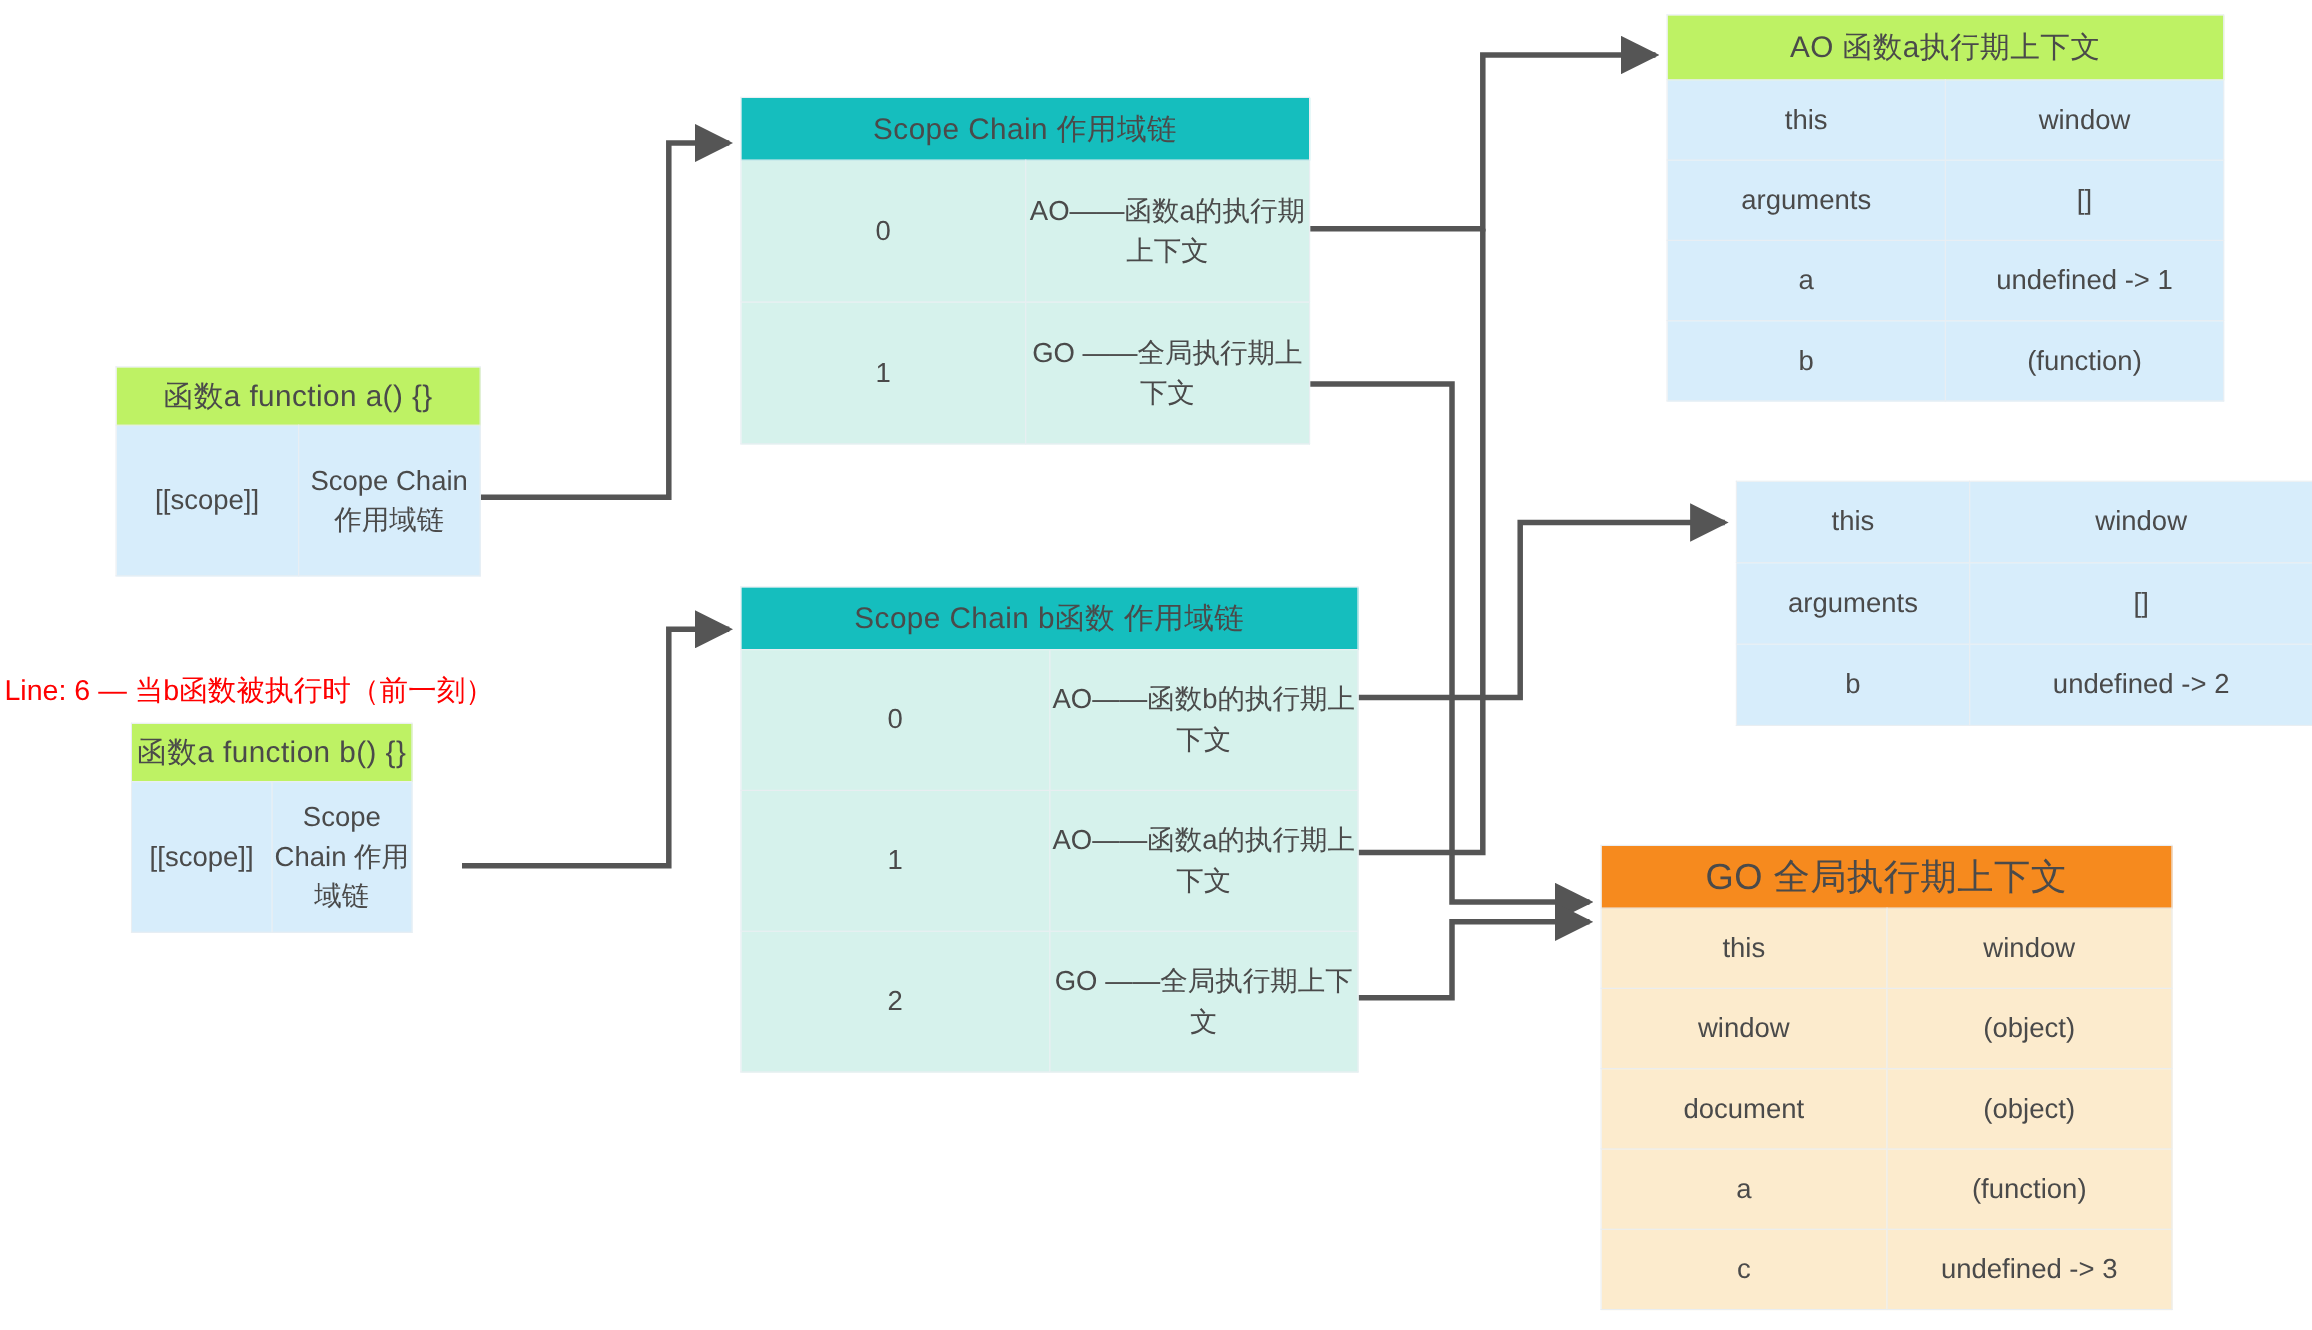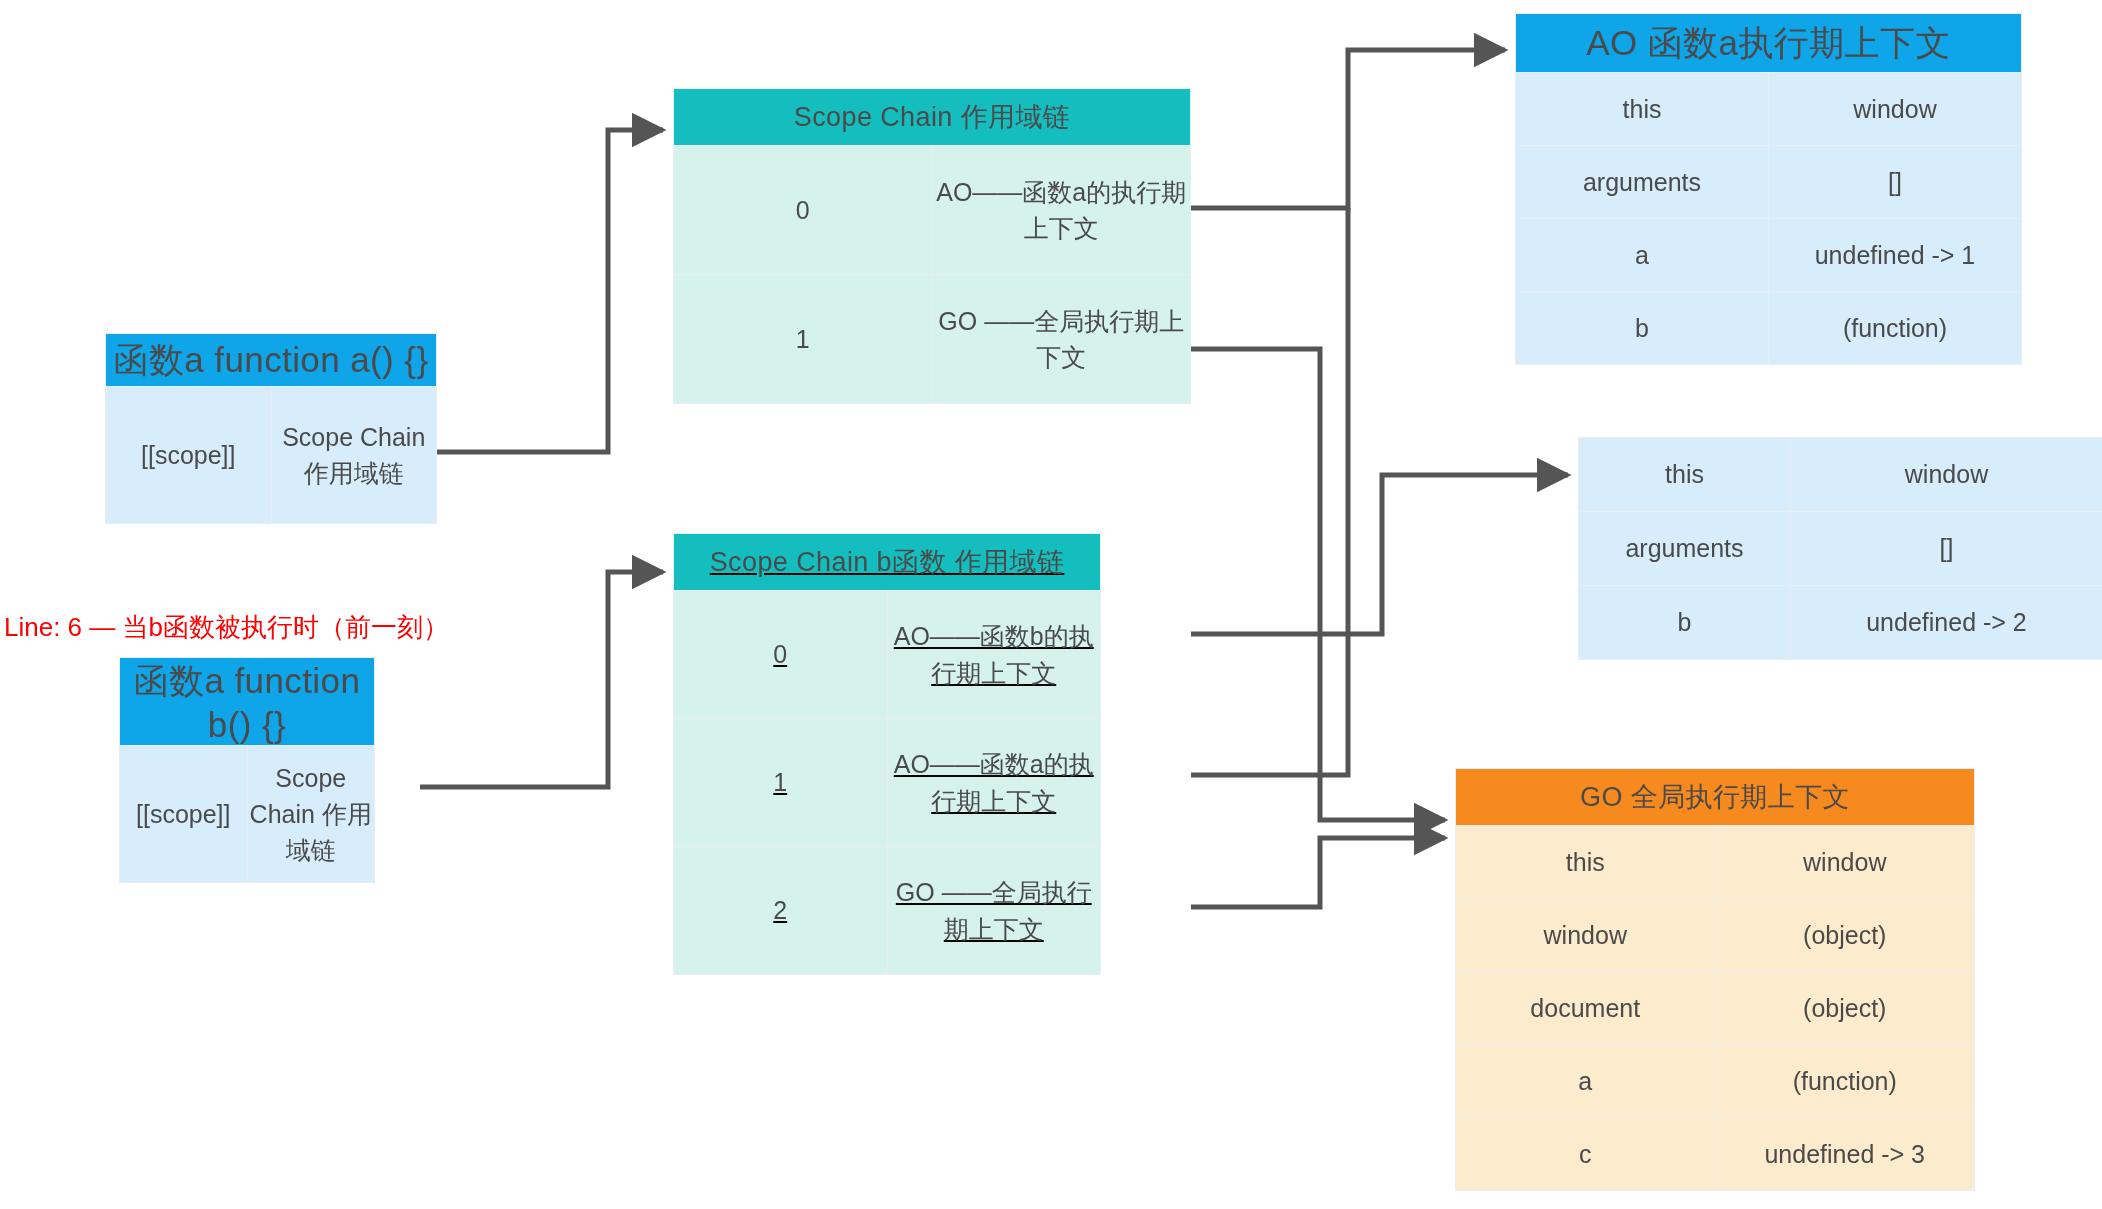--- a/index.html
+++ b/index.html
@@ -13,22 +13,22 @@
 
   .tbl{position:absolute;z-index:2;border-collapse:collapse;
        table-layout:fixed;background:#fff;}
   .tbl td,.tbl th{border:1px solid #e9eef2;padding:0;margin:0;
                   text-align:center;vertical-align:middle;
                   font-weight:400;color:#4a4a4a;}
 
   
   .hd{color:#ffffff;font-weight:bold;letter-spacing:.4px;}
   .hd-teal{background:#15BEBE;font-size:27px;}
-  .hd-blue{background:#0ea5e9;color:#2b3a43;font-size:35px;}
-  .hd-orange{background:#F68A1E;font-size:27px;}
+  .hd-blue{background:#bef264;color:#2b3a43;font-size:27px;}
+  .hd-orange{background:#F68A1E;font-size:33px;}
 
   
   .c-mint{background:#D6F2EC;font-size:25px;line-height:1.45;}
   .c-lightblue{background:#D7EDFB;font-size:25px;line-height:1.45;}
   .c-cream{background:#FCEBCD;font-size:25px;line-height:1.45;}
 
   .note{position:absolute;color:#ff0000;font-size:26px;z-index:3;
         white-space:nowrap;}
 </style>
 </head>
@@ -94,21 +94,21 @@
       <td class="c-mint" style="width:208px;height:128px;">0</td>
       <td class="c-mint" style="height:128px;">AO——函数a的执行期上下文</td>
     </tr>
     <tr>
       <td class="c-mint" style="height:128px;">1</td>
       <td class="c-mint" style="height:128px;">GO ——全局执行期上下文</td>
     </tr>
   </tbody>
     </table>
 
-  <table class="tbl" style="left:673px;top:533px;width:428px;text-decoration:underline;">
+  <table class="tbl" style="left:673px;top:533px;width:562px;">
     <tbody>
         <tr>
       <th class="hd hd-teal" colspan="2" style="height:56px;">Scope Chain b函数 作用域链</th>
     </tr>
     <tr>
       <td class="c-mint" style="width:208px;height:127px;">0</td>
       <td class="c-mint" style="height:127px;">AO——函数b的执行期上下文</td>
     </tr>
     <tr>
       <td class="c-mint" style="height:127px;">1</td>

